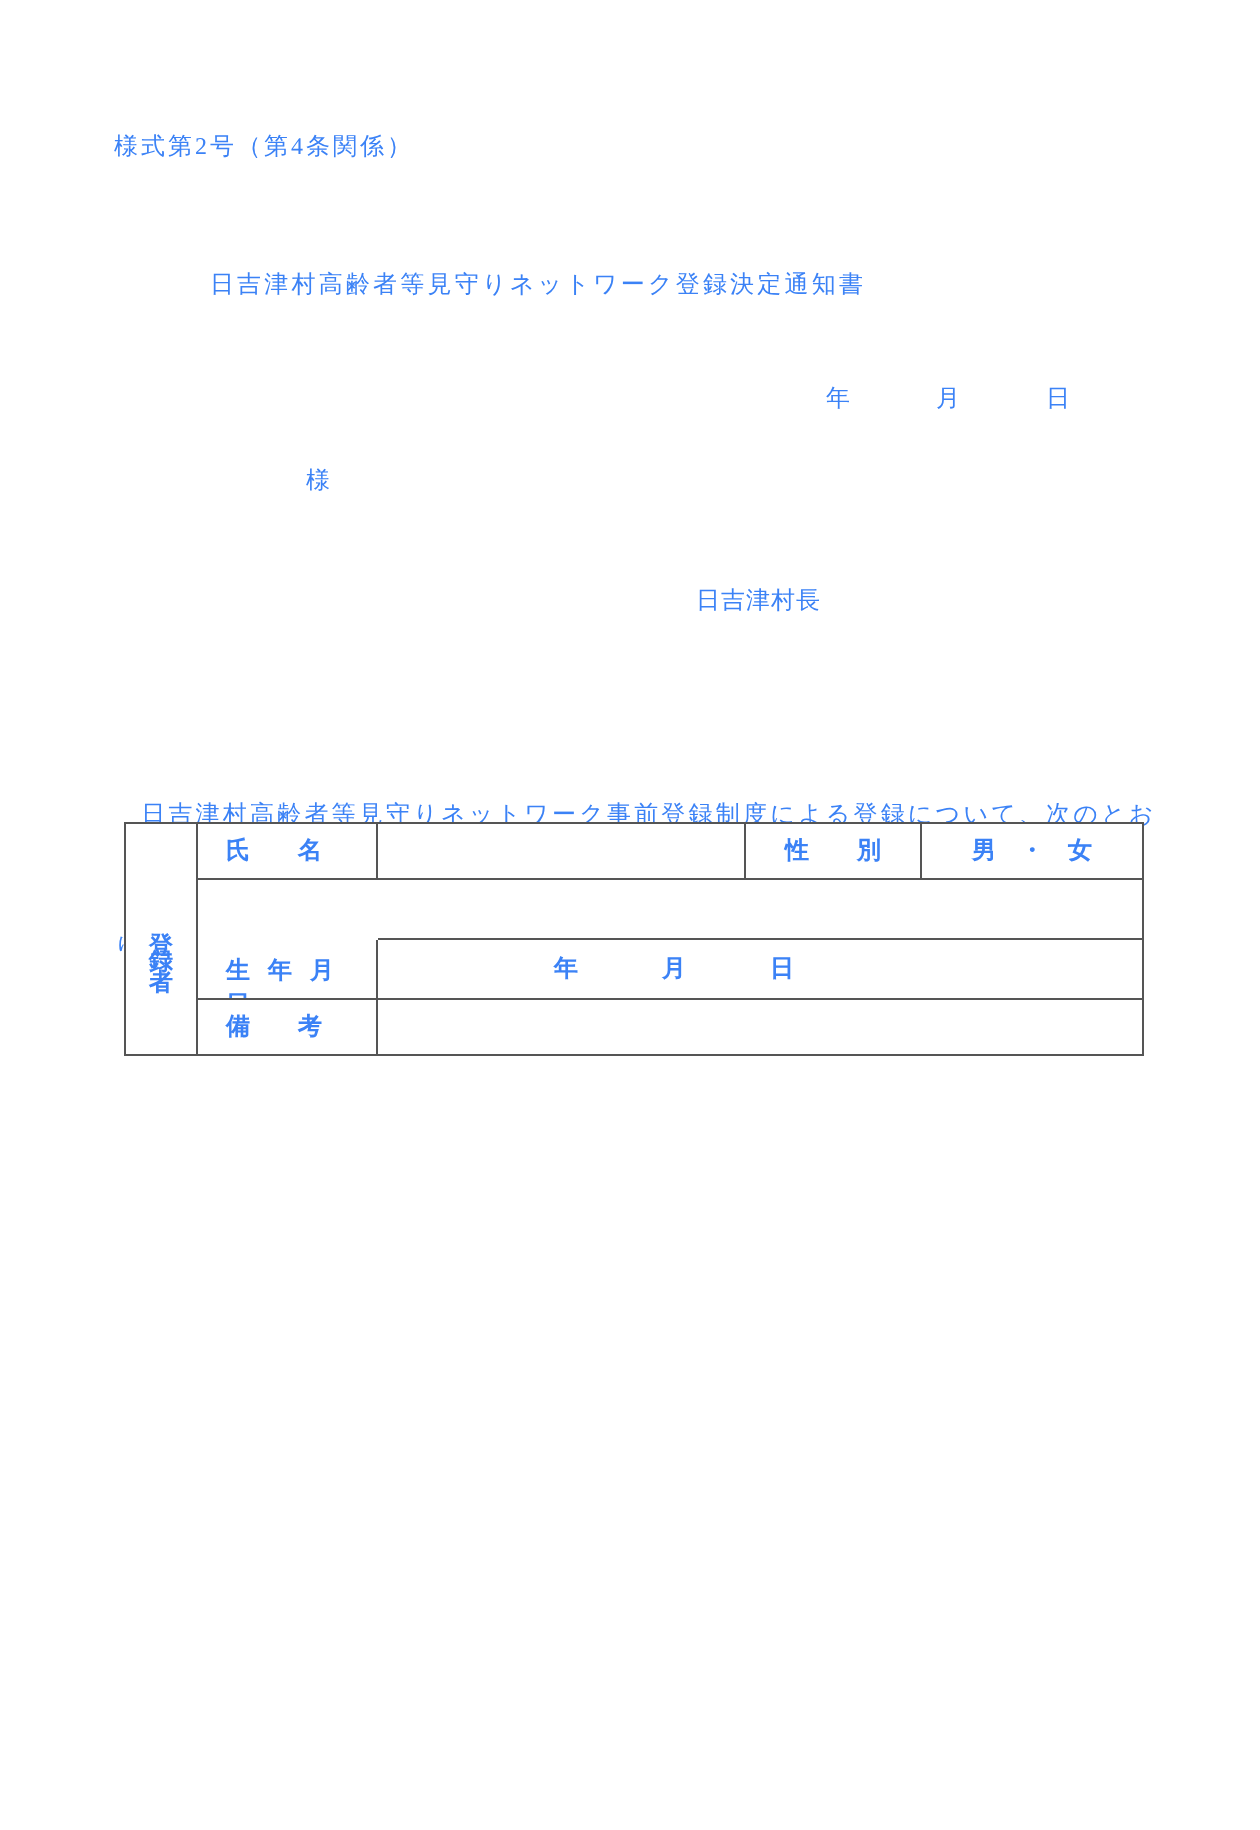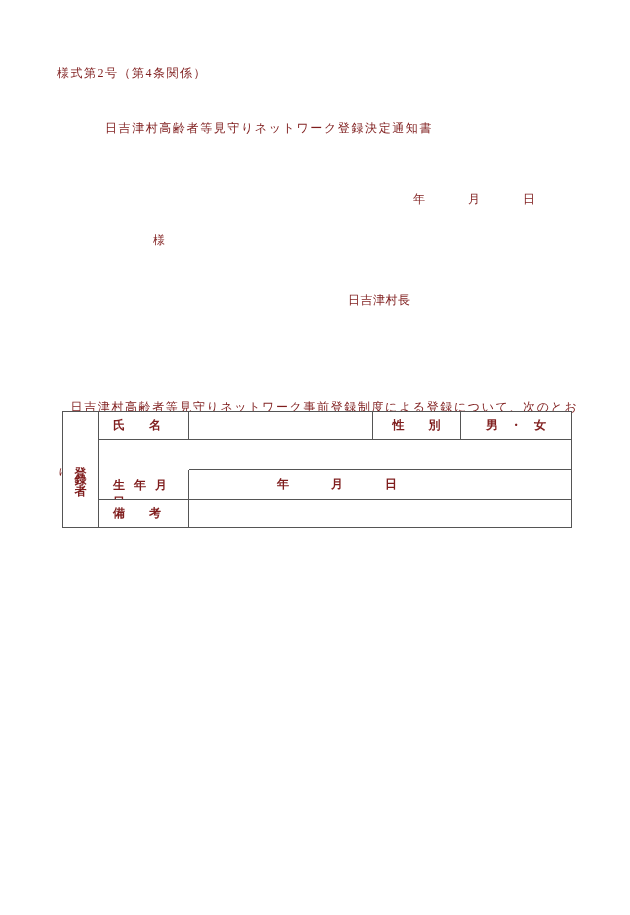--- a/index.html
+++ b/index.html
@@ -7,31 +7,31 @@
     padding: 0;
     background: #ffffff;
   }
   .page {
     position: relative;
     width: 630px;
     height: 915px;
     background: #ffffff;
     font-family: "Liberation Serif", "DejaVu Serif", serif;
     font-size: 12px;
-    color: #7f1d1d;
+    color: #3b82f6;
     overflow: hidden;
   }
   .abs { position: absolute; white-space: pre; }
 
   .form-number {
     left: 57px; top: 65px;
     letter-spacing: 1.5px;
   }
   .doc-title {
-    left: 0; top: 120px;
+    left: 0; top: 134px;
     width: 532px;
     text-align: center;
     padding-left: 6px;
     box-sizing: border-box;
     letter-spacing: 1.6px;
   }
   .date-line {
     left: 413px; top: 191px;
     display: flex;
     gap: 43px;

